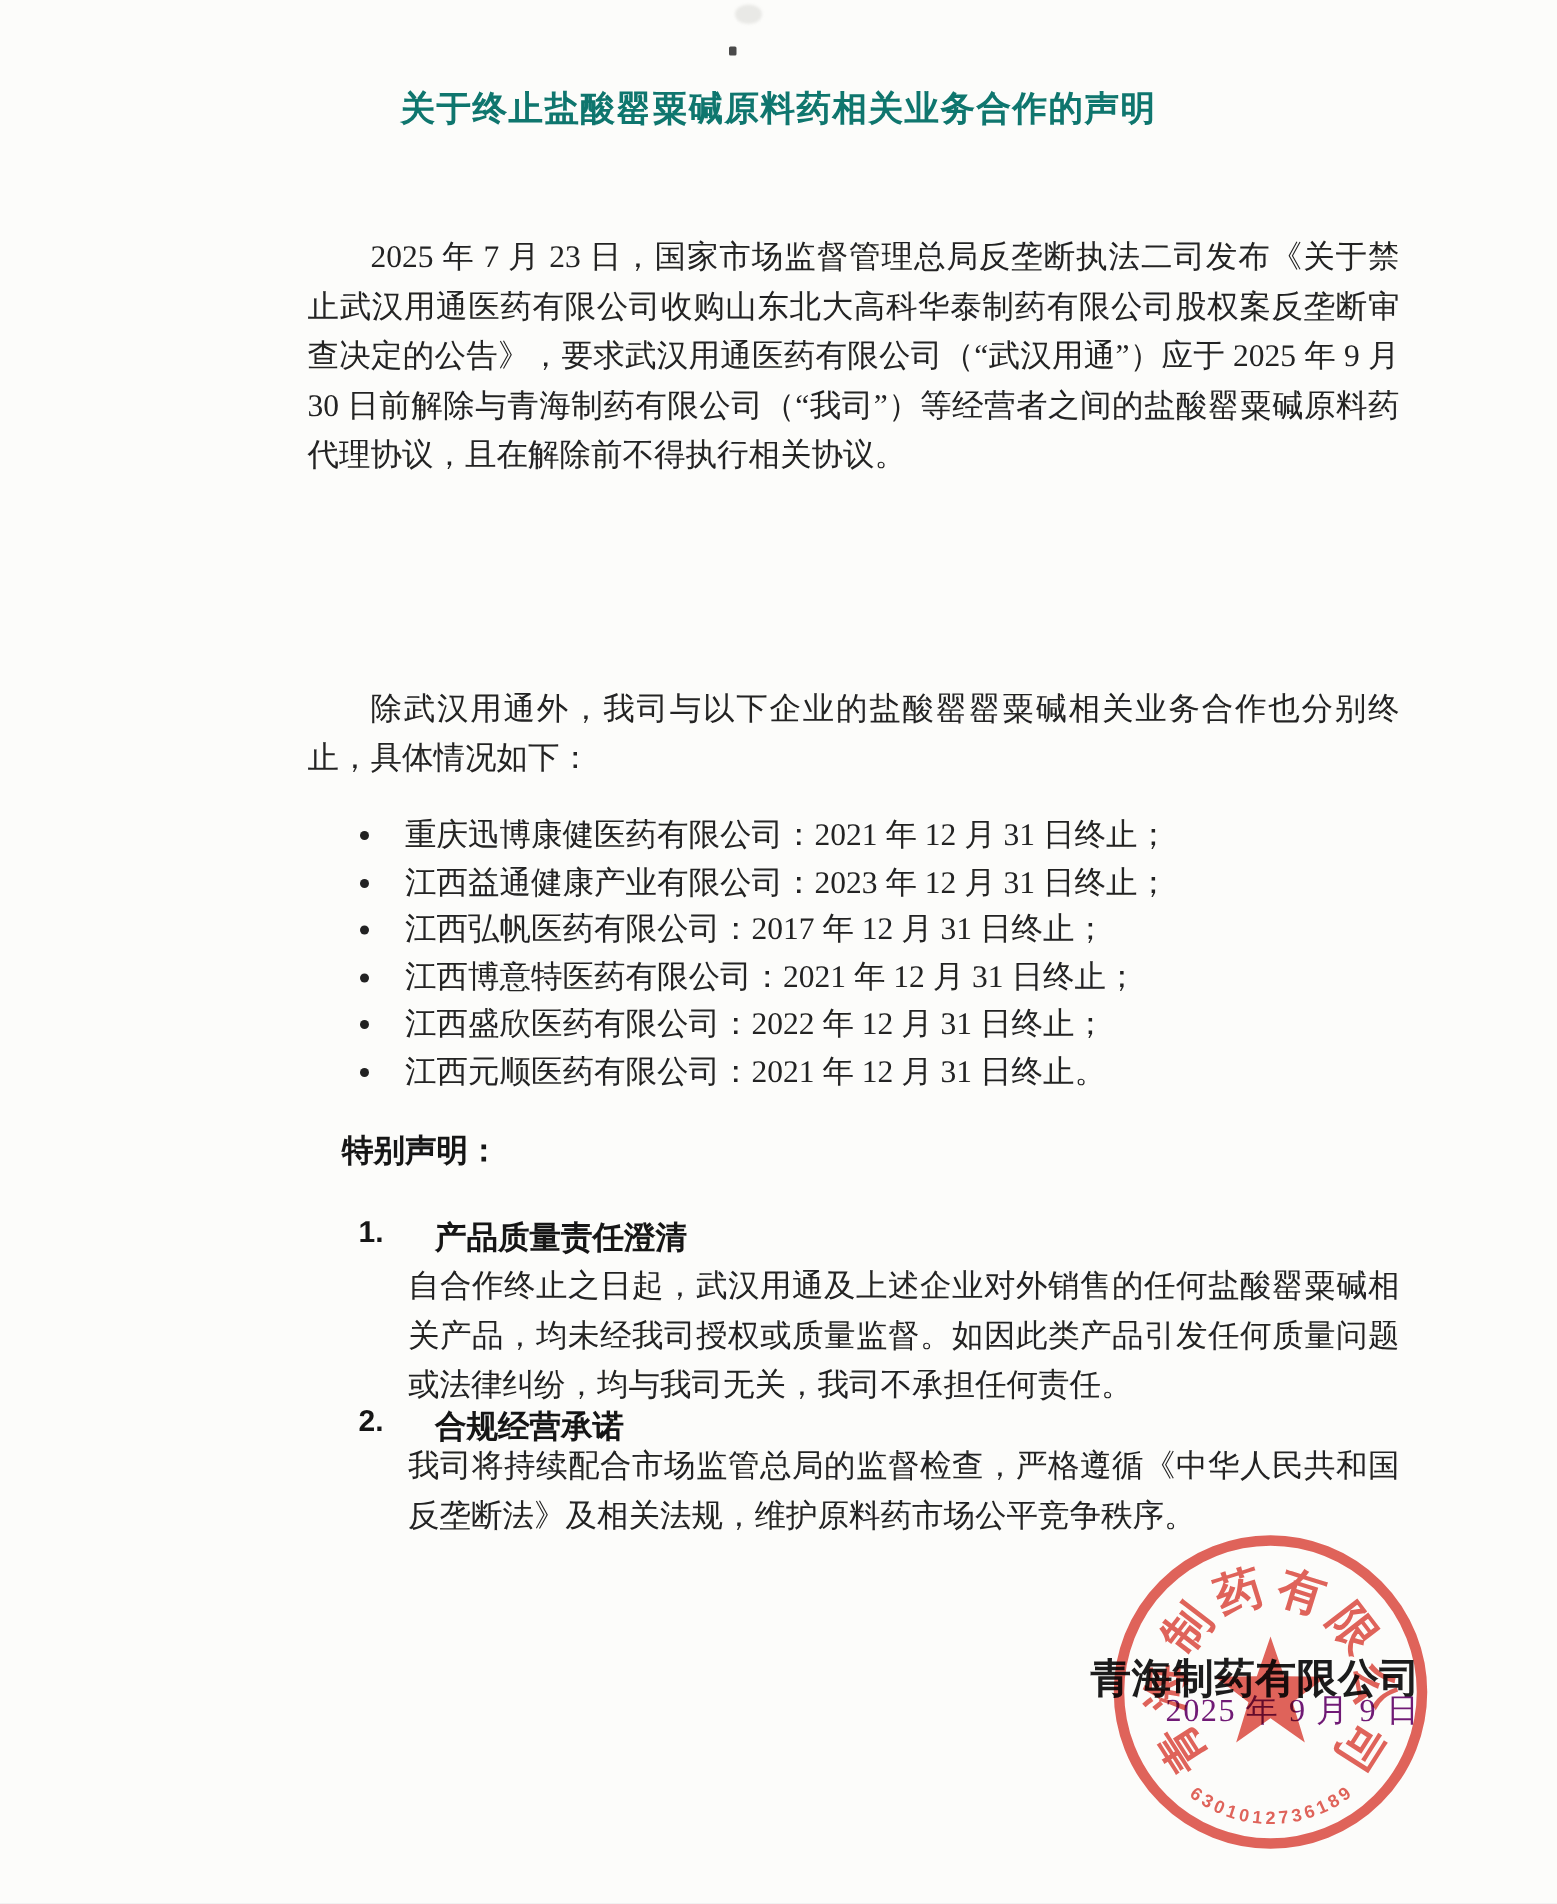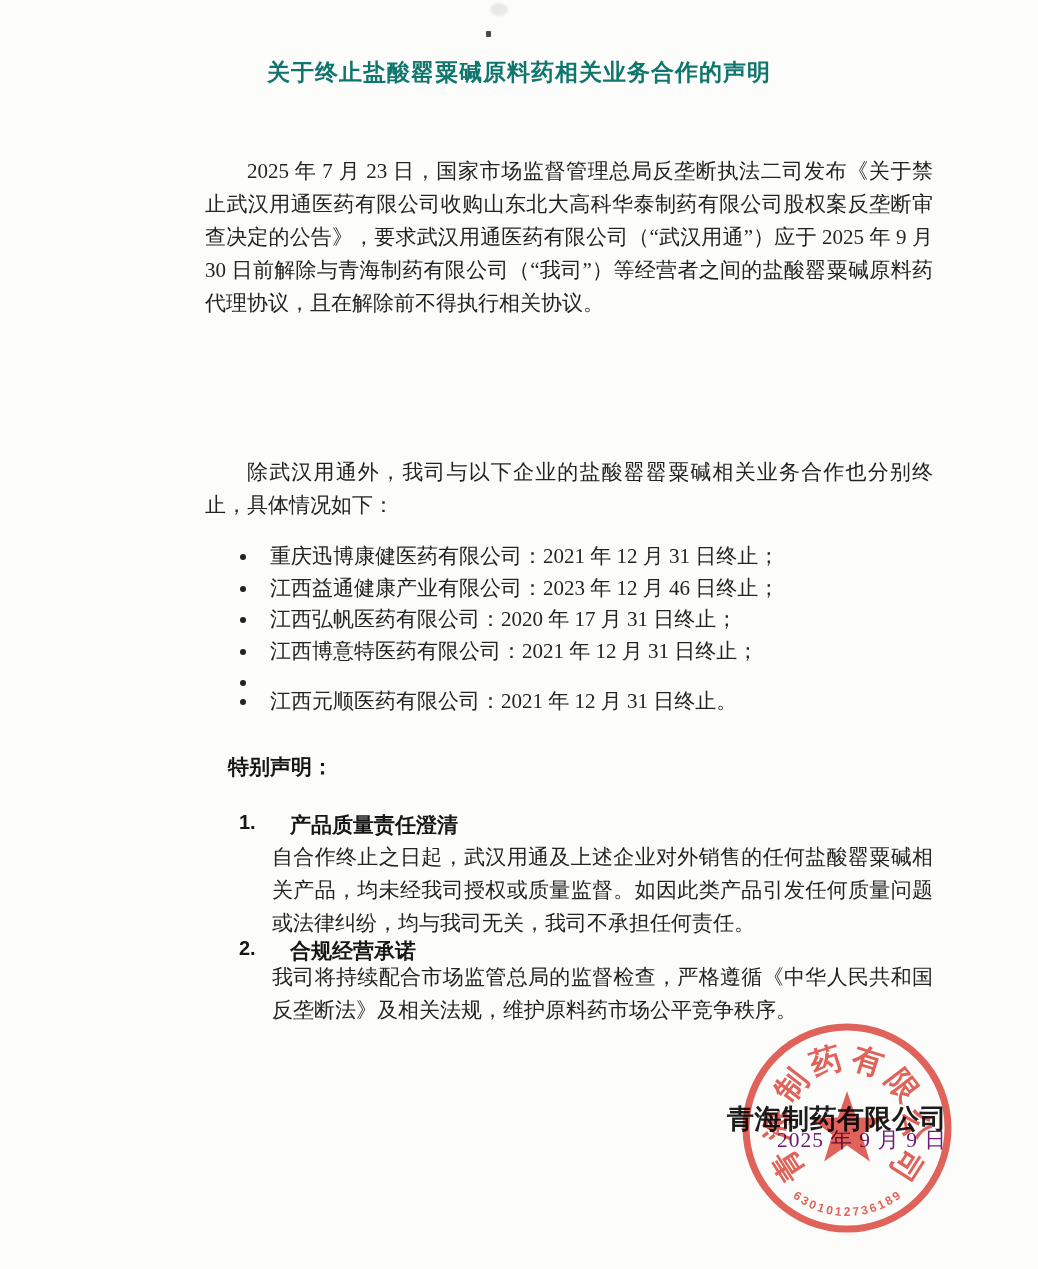--- a/index.html
+++ b/index.html
@@ -101,32 +101,33 @@
   <p class="para p1">2025 年 7 月 23 日，国家市场监督管理总局反垄断执法二司发布《关于禁止武汉用通医药有限公司收购山东北大高科华泰制药有限公司股权案反垄断审查决定的公告》，要求武汉用通医药有限公司（“武汉用通”）应于 2025 年 9 月 30 日前解除与青海制药有限公司（“我司”）等经营者之间的盐酸罂粟碱原料药代理协议，且在解除前不得执行相关协议。</p>
   <p class="para p3">除武汉用通外，我司与以下企业的盐酸罂罂粟碱相关业务合作也分别终止，具体情况如下：</p>
 
   <ul class="bullets">
     <li>
         <span class="dot"></span>
         <span>重庆迅博康健医药有限公司：2021 年 12 月 31 日终止；</span>
       </li>
     <li>
         <span class="dot"></span>
-        <span>江西益通健康产业有限公司：2023 年 12 月 46 日终止；</span>
+        <span>江西益通健康产业有限公司：2023 年 12 月 31 日终止；</span>
       </li>
     <li>
         <span class="dot"></span>
-        <span>江西弘帆医药有限公司：2020 年 17 月 31 日终止；</span>
+        <span>江西弘帆医药有限公司：2017 年 12 月 31 日终止；</span>
       </li>
     <li>
         <span class="dot"></span>
         <span>江西博意特医药有限公司：2021 年 12 月 31 日终止；</span>
       </li>
     <li>
         <span class="dot"></span>
+        <span>江西盛欣医药有限公司：2022 年 12 月 31 日终止；</span>
       </li>
     <li>
         <span class="dot"></span>
         <span>江西元顺医药有限公司：2021 年 12 月 31 日终止。</span>
       </li>
   </ul>
 
   <div class="special">特别声明：</div>
 
   <span class="num-label row1">1.</span>

